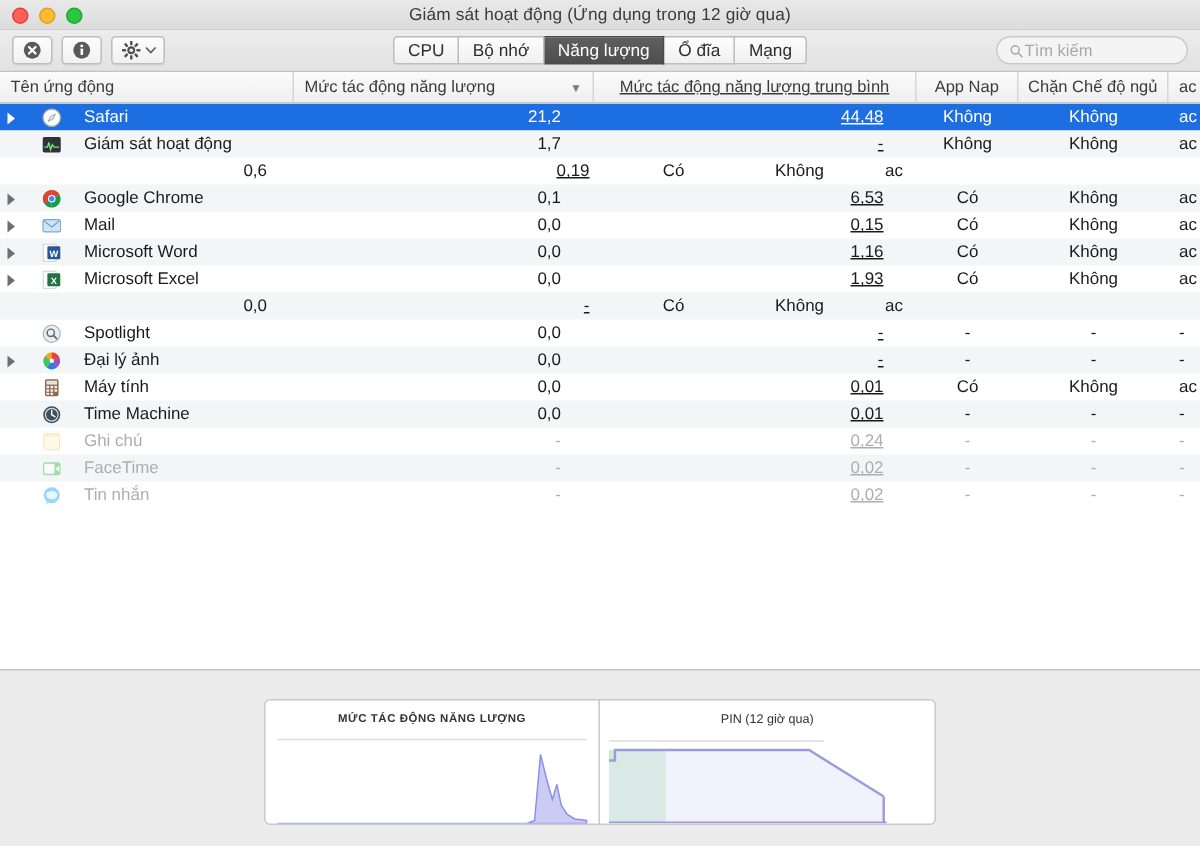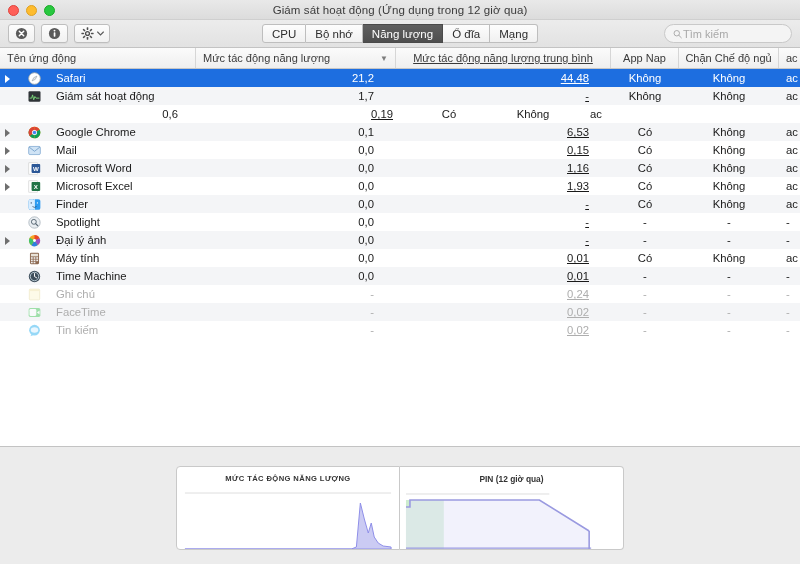--- a/index.html
+++ b/index.html
@@ -148,21 +148,21 @@
     border: 1px solid #c9c9c9;
     position: relative; overflow: hidden;
   }
   .gbox.left { width: 224px; border-radius: 4px 0 0 4px; }
   .gbox.right { width: 224px; border-radius: 0 4px 4px 0; border-left: 0; }
   .glabel {
     position: absolute; top: 7px; left: 0; right: 0;
     text-align: center;
     font-size: 7.6px; letter-spacing: .4px; color: #333; font-weight: bold;
   }
-  .glabel.normal { font-weight: bold; letter-spacing: 0; font-size: 8.4px; }
+  .glabel.normal { font-weight: normal; letter-spacing: 0; font-size: 8.4px; }
   .gsvg { position: absolute; left: 0; top: 22px; width: 100%; height: 62px; }
 </style>
 </head>
 <body>
 
 <div class="window">
 
   <div class="titlebar">
     <div class="traffic">
       <span class="dot red"></span>
@@ -347,32 +347,20 @@
               </svg></span>
        <span>Microsoft Excel</span>
      </div>
      <div class="cell num c-imp">0,0</div>
      <div class="cell num c-avg">1,93</div>
      <div class="cell ctr c-nap">Có</div>
      <div class="cell ctr c-sleep">Không</div>
      <div class="cell c-user">ac</div>
         </div>
         <div class="row alt">
-          <div class="cell name c-name">
-       <span class="tri "></span>
-       <span class="appicon"><svg width="13" height="13" viewBox="0 0 16 16">
-                <rect x="0.8" y="1.4" width="14.4" height="13.2" rx="2.4" fill="#2e9bf0"></rect>
-        <path d="M8 1.4 L8 14.6" stroke="#fff" stroke-width=".8"></path>
-        <rect x="1" y="1.6" width="7" height="12.8" rx="2" fill="#d9edff"></rect>
-        <circle cx="4" cy="6" r=".8" fill="#2b4a6b"></circle>
-                <circle cx="11.6" cy="6" r=".8" fill="#fff"></circle>
-        <path d="M5.5 10.5 Q8 12.6 10.5 10.5" stroke="#2b4a6b" stroke-width=".9" fill="none"></path>
-              </svg></span>
-       <span>Finder</span>
-     </div>
      <div class="cell num c-imp">0,0</div>
      <div class="cell num c-avg">-</div>
      <div class="cell ctr c-nap">Có</div>
      <div class="cell ctr c-sleep">Không</div>
      <div class="cell c-user">ac</div>
         </div>
         <div class="row">
           <div class="cell name c-name">
        <span class="tri "></span>
        <span class="appicon"><svg width="13" height="13" viewBox="0 0 16 16">
@@ -480,21 +468,21 @@
      <div class="cell c-user">-</div>
         </div>
         <div class="row dim">
           <div class="cell name c-name">
        <span class="tri "></span>
        <span class="appicon"><svg width="13" height="13" viewBox="0 0 16 16">
                 <circle cx="8" cy="7.6" r="6.6" fill="#2fb2f0"></circle>
         <path d="M4.4 12.2 L3 15 L6.6 13.4 Z" fill="#2fb2f0"></path>
         <ellipse cx="8" cy="7.4" rx="4.6" ry="3.4" fill="#d9f1ff"></ellipse>
               </svg></span>
-       <span>Tin kiếm</span>
+       <span>Tin nhắn</span>
      </div>
      <div class="cell num c-imp">-</div>
      <div class="cell num c-avg">0,02</div>
      <div class="cell ctr c-nap">-</div>
      <div class="cell ctr c-sleep">-</div>
      <div class="cell c-user">-</div>
         </div>
       </div>
   </div>
 

